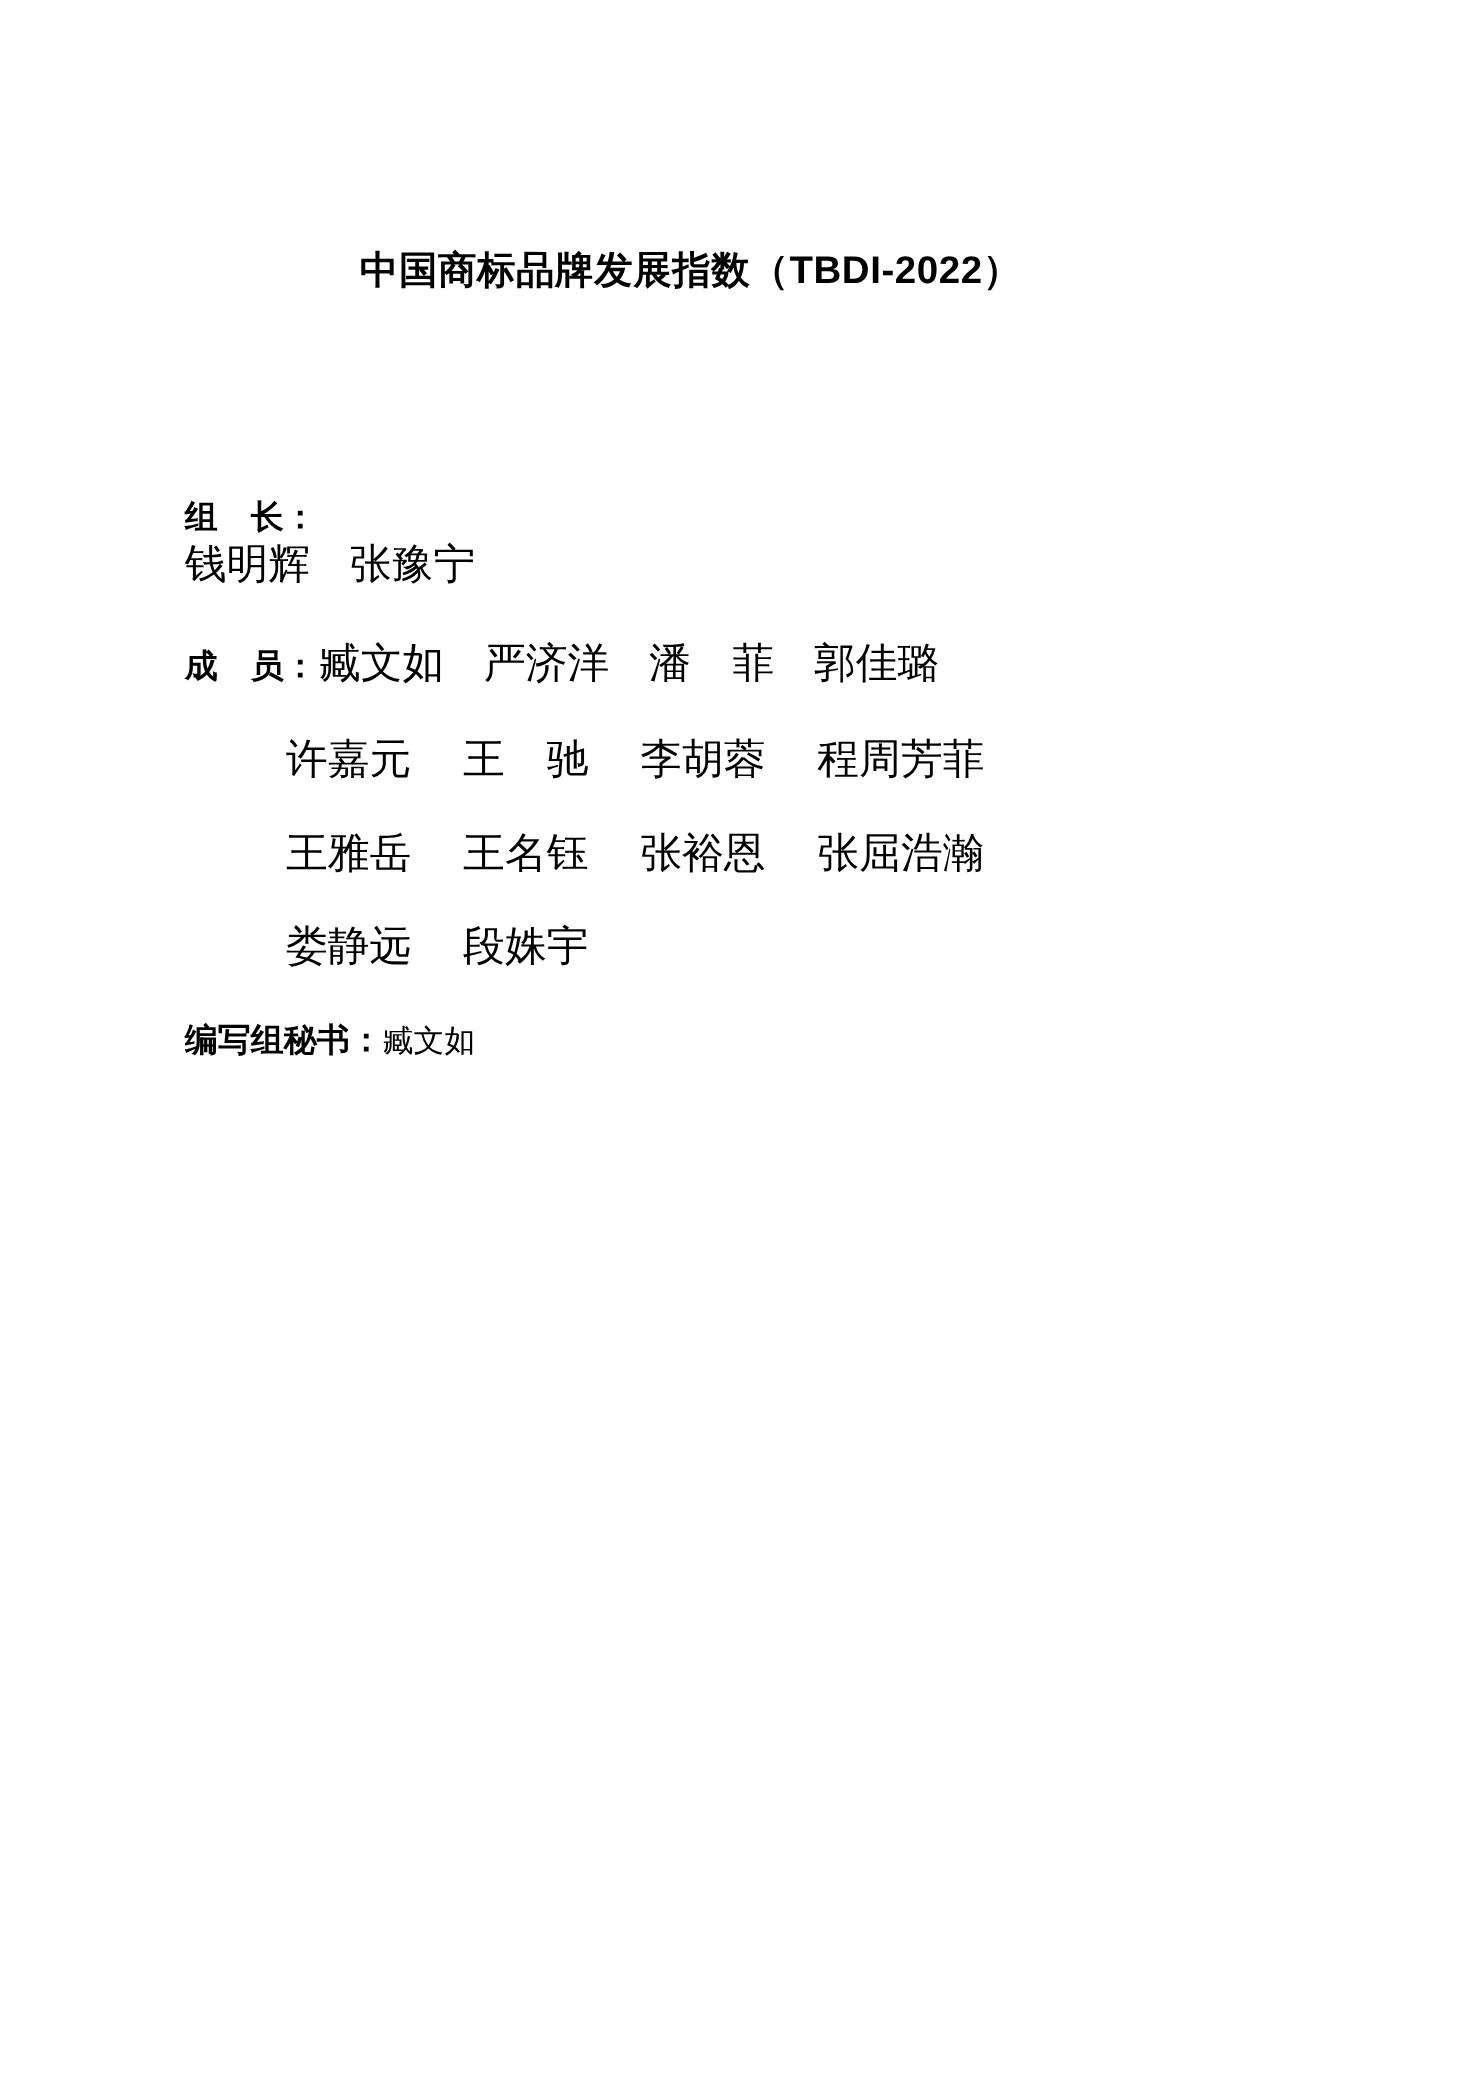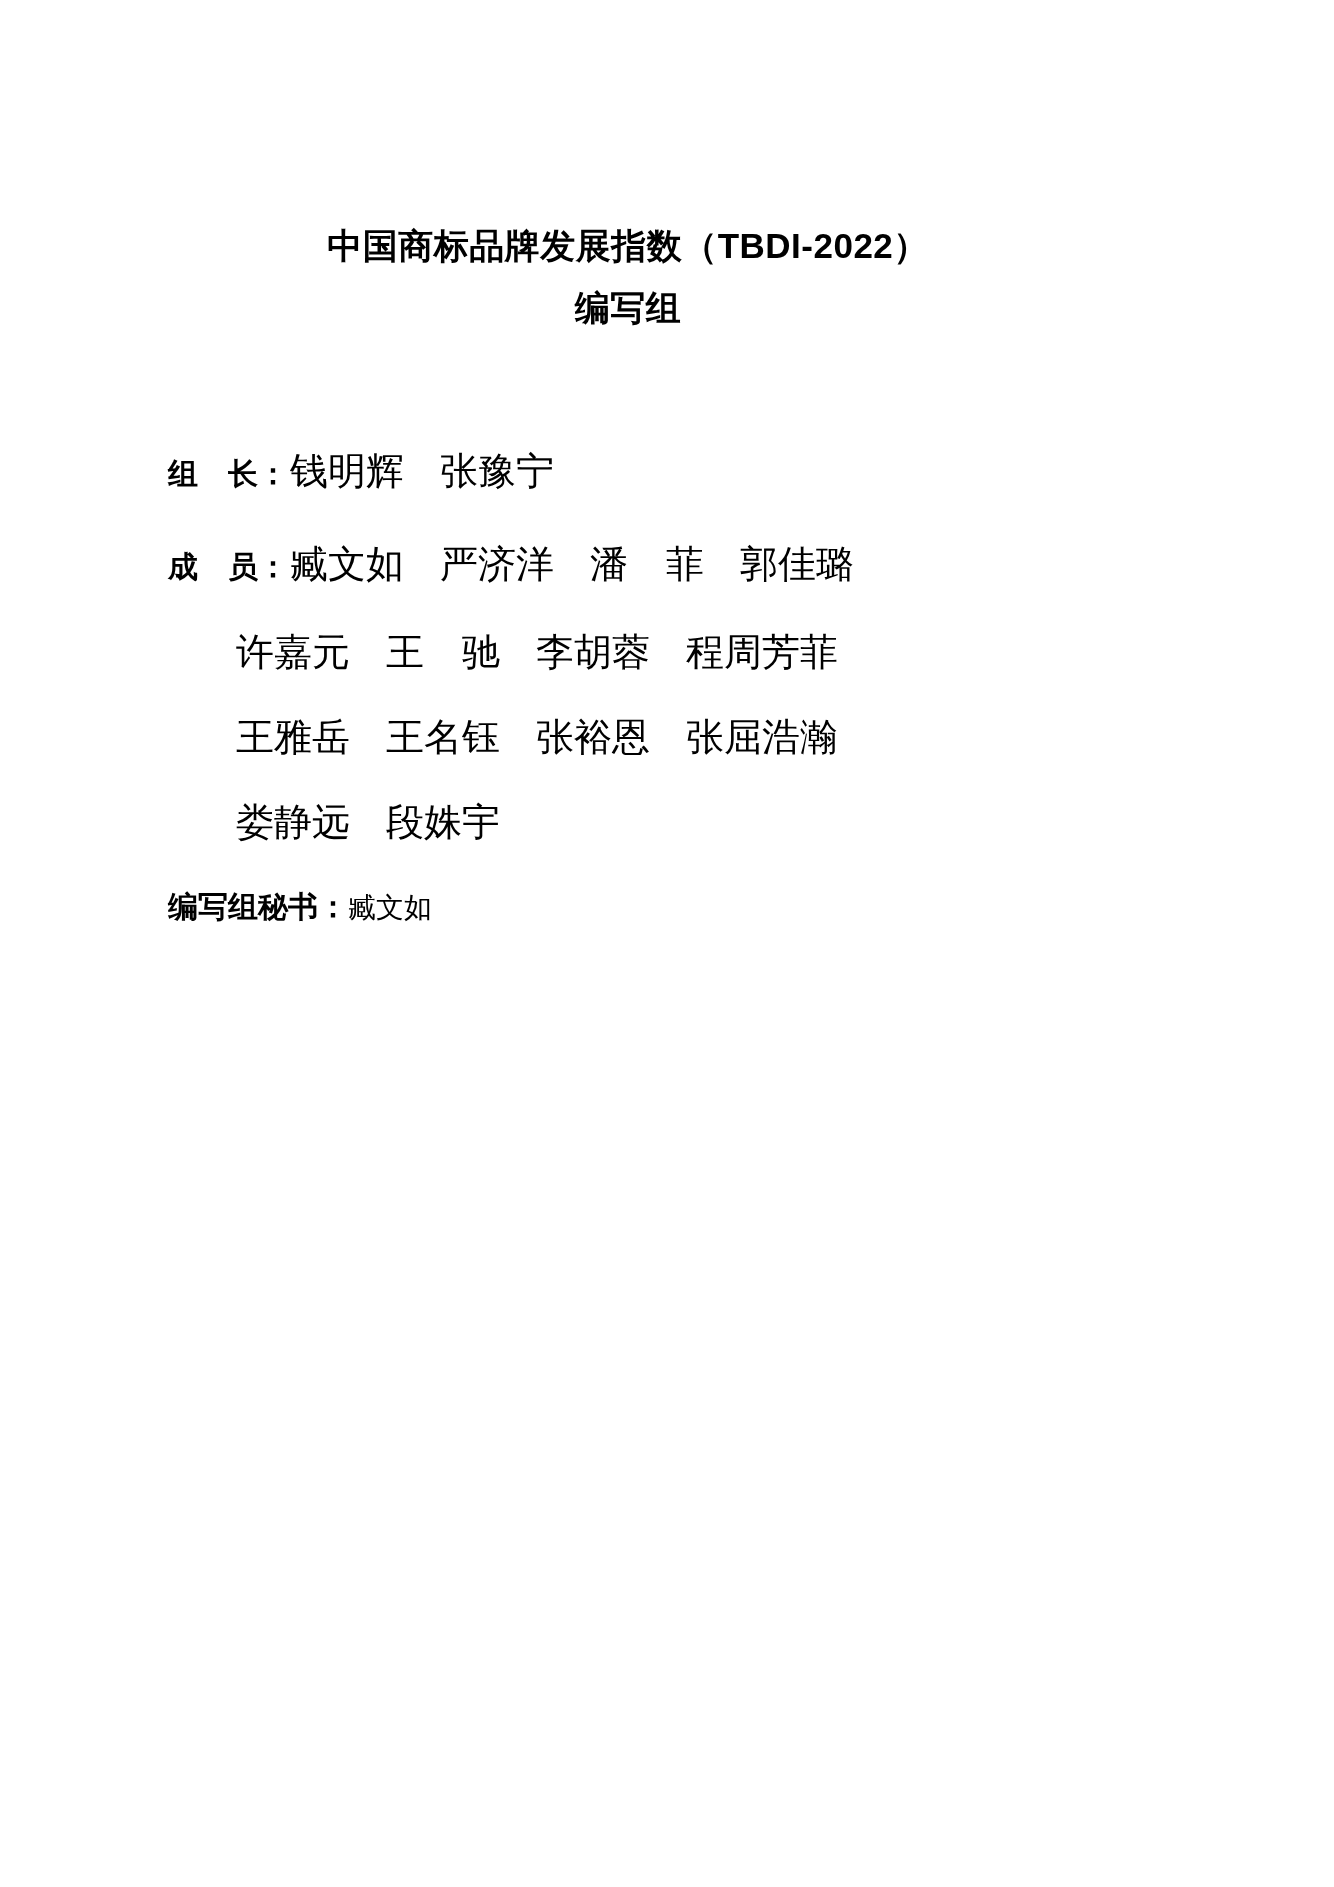--- a/index.html
+++ b/index.html
@@ -43,21 +43,21 @@
     left: 168px;
     top: 450px;
     width: 1000px;
   }
   .row {
     display: flex;
     align-items: baseline;
     margin-bottom: 43px;
     min-height: 42px;
   }
-  .row.row-leader { margin-bottom: 48px; }
+  .row.row-leader { margin-bottom: 48px; flex-direction: column; }
   .row.row-secretary { margin-top: 8px; }
   .label {
     font-family: "Liberation Sans", "DejaVu Sans", sans-serif;
     font-weight: bold;
     font-size: 30px;
     line-height: 42px;
     white-space: pre;
     flex: 0 0 auto;
     color: #000000;
   }
@@ -73,37 +73,37 @@
     font-size: 38px;
     line-height: 42px;
     white-space: pre;
     color: #000000;
   }
   .name-col {
     width: 150px;
     flex: 0 0 150px;
   }
   .indent-names {
-    margin-left: 68px;
+    margin-left: 92px;
+    gap: 11px;
   }
   .secretary-name {
     font-family: "Liberation Serif", "DejaVu Serif", serif;
     font-size: 28px;
     line-height: 42px;
     white-space: pre;
   }
 </style>
 </head>
 <body>
 
 <div class="page">
 
   <div class="title-block">
     <div class="title-line">中国商标品牌发展指数（TBDI-2022）</div>
-    <div class="title-line">编写组</div>
   </div>
 
   <div class="body-block">
 
     <div class="row row-leader">
       <div class="label label-wide">组　长：</div>
       <div class="names">
         <div class="name name-col">钱明辉</div>
         <div class="name name-col">张豫宁</div>
       </div>

